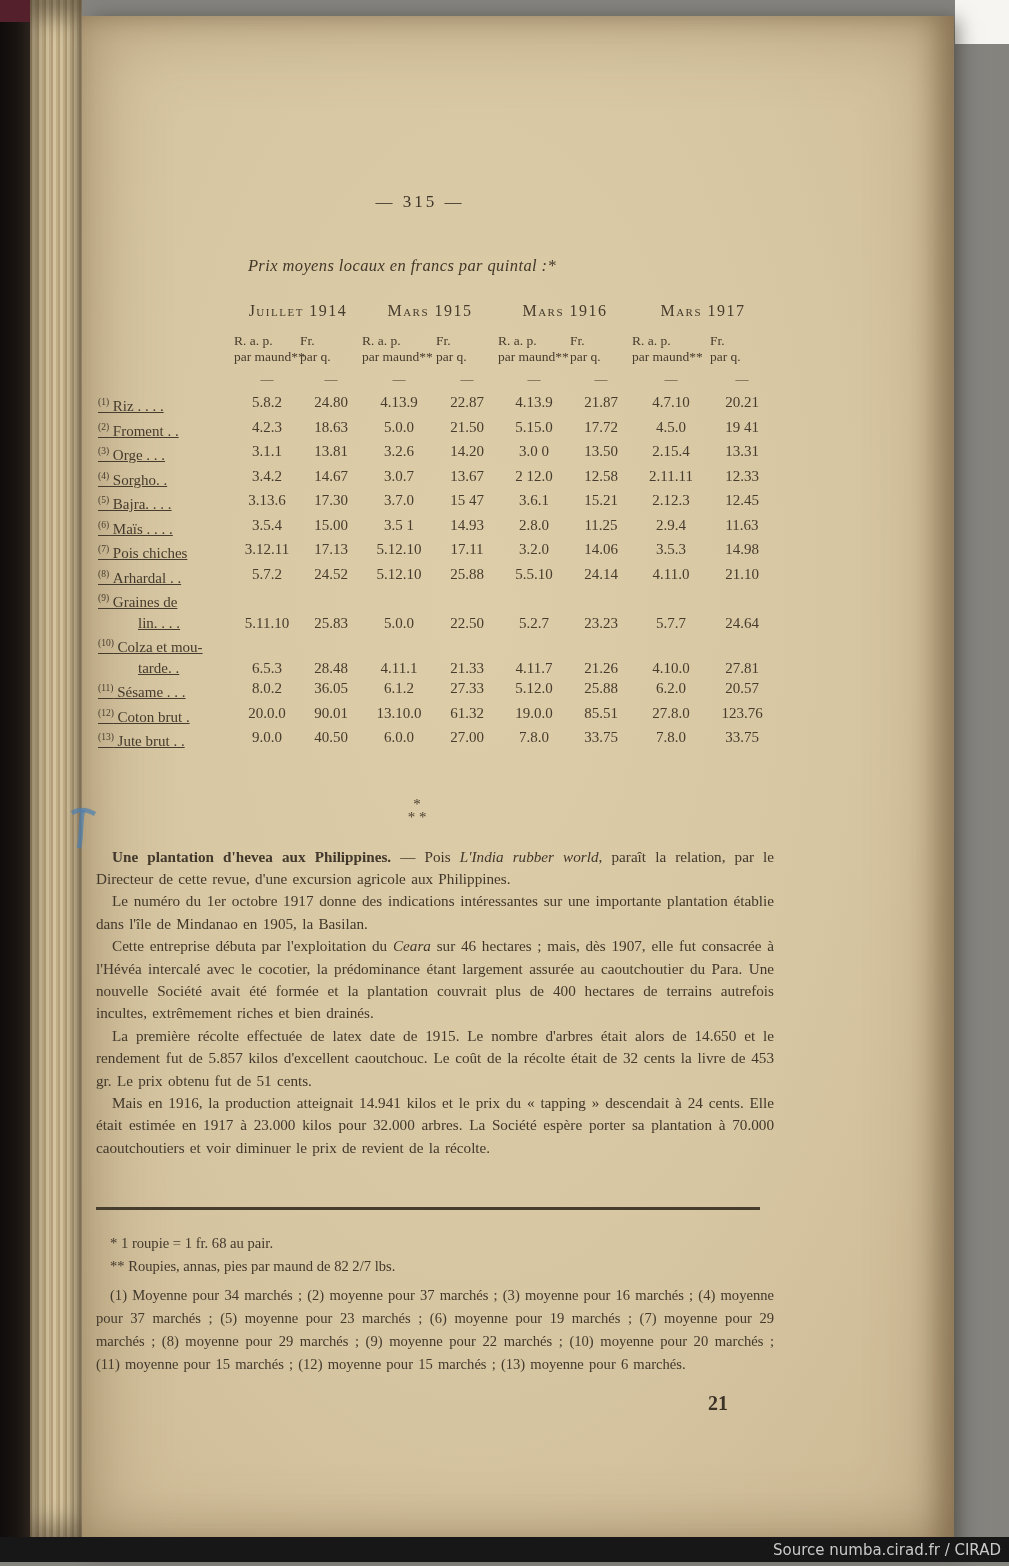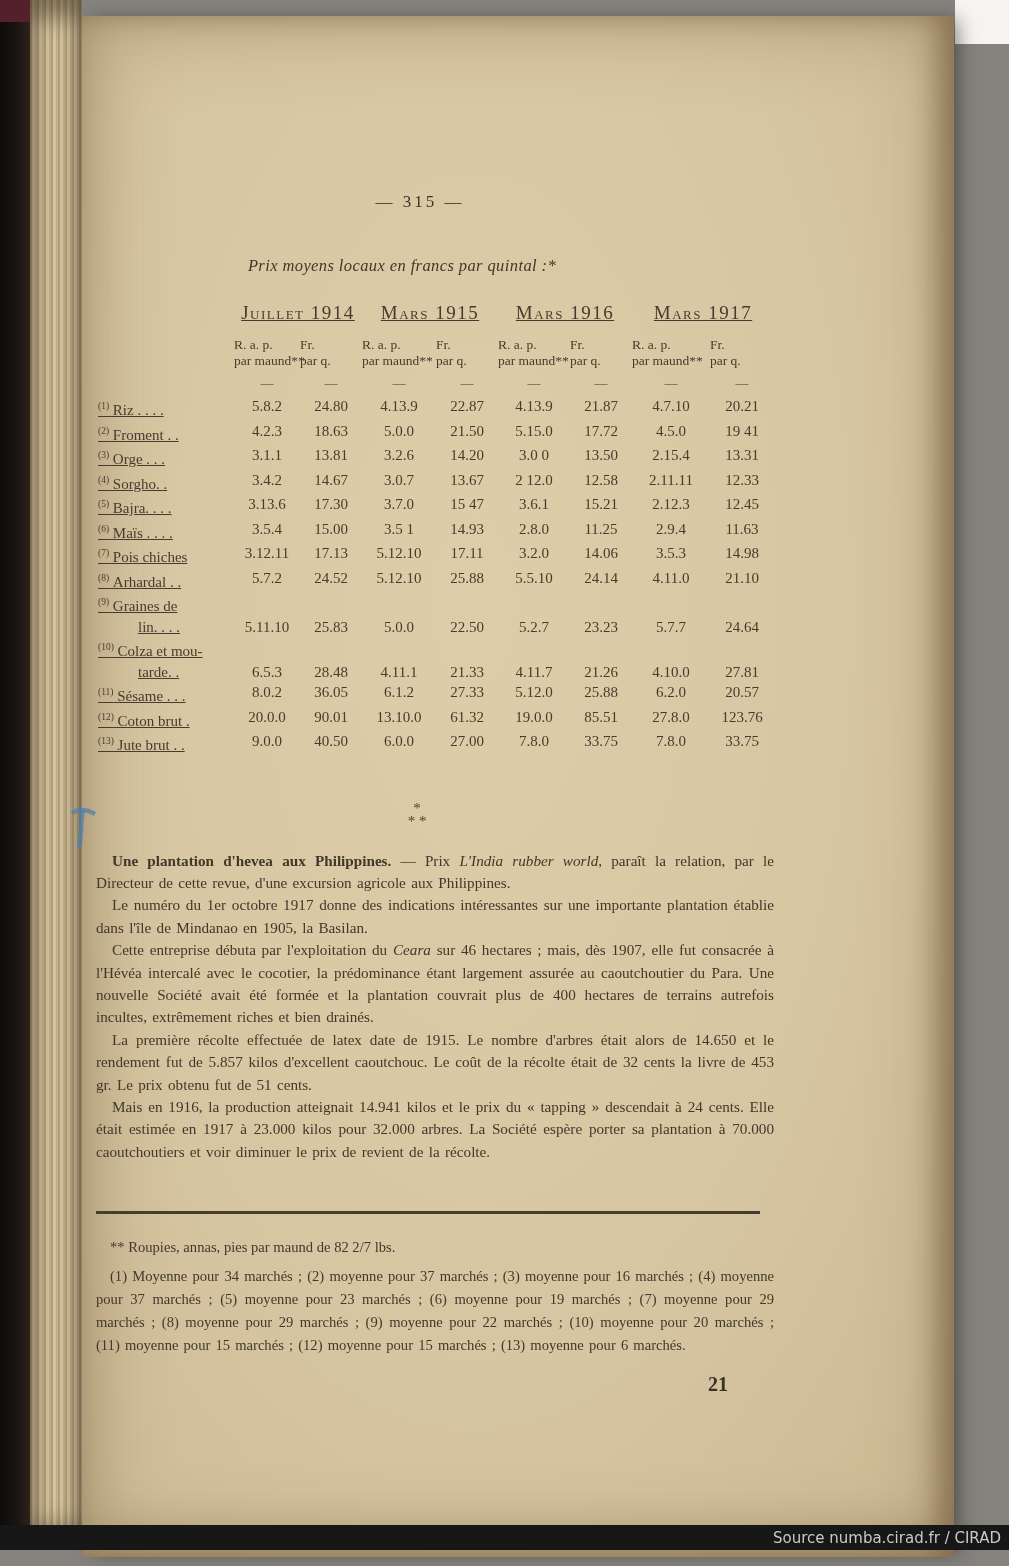--- a/index.html
+++ b/index.html
@@ -25,21 +25,21 @@
                8px 0 18px -4px rgba(30,25,18,.5);}
   .content{margin-left:14px;width:678px;color:#423829;}
   .head-block{margin-right:30px;}
   .folio{margin-top:176px;text-align:center;font-size:17px;letter-spacing:3px;color:#3e352a;}
   .table-title{margin:44px 36px 26px 0;text-align:center;font-style:italic;
     font-size:16.5px;letter-spacing:.4px;}
   
   .tbl{display:grid;grid-template-columns:138px 66px 62px 74px 62px 72px 62px 78px 64px;
     width:678px;font-size:15px;color:#463c2d;}
   .h-group{grid-column:span 2;text-align:center;font-variant:small-caps;
-    letter-spacing:1.5px;font-size:19px;padding-bottom:13px;white-space:nowrap;text-decoration:underline;}
+    letter-spacing:1.5px;font-size:16px;padding-bottom:13px;white-space:nowrap;}
   .h-sub{text-align:left;font-size:13.5px;line-height:16px;padding-bottom:7px;white-space:nowrap;}
   .h-dash{text-align:center;font-size:13px;line-height:14px;padding-bottom:6px;color:#5a4e3d;}
   .r-label{white-space:nowrap;line-height:20.5px;padding-left:2px;text-decoration:underline;}
   .r-label.cont{padding-left:42px;}
   .r-label sup{font-size:9.5px;letter-spacing:0;}
   .r-val{text-align:center;line-height:20.5px;white-space:nowrap;}
   
   .ornament{margin:46px 36px 0 0;text-align:center;font-size:15px;line-height:13px;color:#4a3f30;}
   
   .article{margin-top:22px;font-size:15.2px;line-height:22.4px;
@@ -49,21 +49,21 @@
   .article .it{font-style:italic;}
   
   .fn-rule{width:664px;border-top:3px solid #473d2f;margin:48px 0 22px;}
   .footnotes{font-size:14.6px;line-height:23px;color:#42392c;}
   .fn-line{padding-left:14px;}
   .fn-para{margin-top:6px;text-indent:14px;text-align:justify;word-spacing:1.5px;}
   .pageno{margin-top:16px;text-align:right;padding-right:46px;font-size:20px;font-weight:bold;color:#3c3327;}
   
   .pencil{position:absolute;left:-14px;top:786px;}
   
-  .source-bar{position:absolute;left:0;bottom:16px;width:100%;height:25px;background:#171717;
+  .source-bar{position:absolute;left:0;bottom:4px;width:100%;height:25px;background:#171717;
     color:#c9c9c9;font-family:"DejaVu Sans","Liberation Sans",sans-serif;font-size:15px;
     display:flex;align-items:center;justify-content:flex-end;
     padding-right:8px;box-sizing:border-box;}
 </style>
 </head>
 <body>
 
 <div class="spine"></div>
 <div class="cover-corner"></div>
 <div class="page-stack"></div>
@@ -273,30 +273,31 @@
         <div class="r-val">7.8.0</div>
         <div class="r-val">33.75</div>
       </div>
 
     <div class="ornament">
       <div>*</div>
       <div>*  *</div>
     </div>
 
     <div class="article">
-      <p><span class="bold">Une plantation d'hevea aux Philippines.</span><span> — Prix </span><span class="it">L'India rubber world</span><span>, paraît la relation, par le Directeur de cette revue, d'une excursion agricole aux Philippines.</span></p>
+      <p><span class="bold">Une plantation d'hevea aux Philippines.</span><span> — Pois </span><span class="it">L'India rubber world</span><span>, paraît la relation, par le Directeur de cette revue, d'une excursion agricole aux Philippines.</span></p>
       <p>Le numéro du 1er octobre 1917 donne des indications intéressantes sur une importante plantation établie dans l'île de Mindanao en 1905, la Basilan.</p>
       <p><span>Cette entreprise débuta par l'exploitation du </span><span class="it">Ceara</span><span> sur 46 hectares ; mais, dès 1907, elle fut consacrée à l'Hévéa intercalé avec le cocotier, la prédominance étant largement assurée au caoutchoutier du Para. Une nouvelle Société avait été formée et la plantation couvrait plus de 400 hectares de terrains autrefois incultes, extrêmement riches et bien drainés.</span></p>
       <p>La première récolte effectuée de latex date de 1915. Le nombre d'arbres était alors de 14.650 et le rendement fut de 5.857 kilos d'excellent caoutchouc. Le coût de la récolte était de 32 cents la livre de 453 gr. Le prix obtenu fut de 51 cents.</p>
       <p>Mais en 1916, la production atteignait 14.941 kilos et le prix du « tapping » descendait à 24 cents. Elle était estimée en 1917 à 23.000 kilos pour 32.000 arbres. La Société espère porter sa plantation à 70.000 caoutchoutiers et voir diminuer le prix de revient de la récolte.</p>
     </div>
 
     <div class="fn-rule"></div>
 
     <div class="footnotes">
+      <div class="fn-line">* 1 roupie = 1 fr. 68 au pair.</div>
       <div class="fn-line">** Roupies, annas, pies par maund de 82 2/7 lbs.</div>
       <div class="fn-para">(1) Moyenne pour 34 marchés ; (2) moyenne pour 37 marchés ; (3) moyenne pour 16 marchés ; (4) moyenne pour 37 marchés ; (5) moyenne pour 23 marchés ; (6) moyenne pour 19 marchés ; (7) moyenne pour 29 marchés ; (8) moyenne pour 29 marchés ; (9) moyenne pour 22 marchés ; (10) moyenne pour 20 marchés ; (11) moyenne pour 15 marchés ; (12) moyenne pour 15 marchés ; (13) moyenne pour 6 marchés.</div>
     </div>
 
     <div class="pageno">21</div>
 
   </div>
 </div>
 
 <div class="source-bar">

